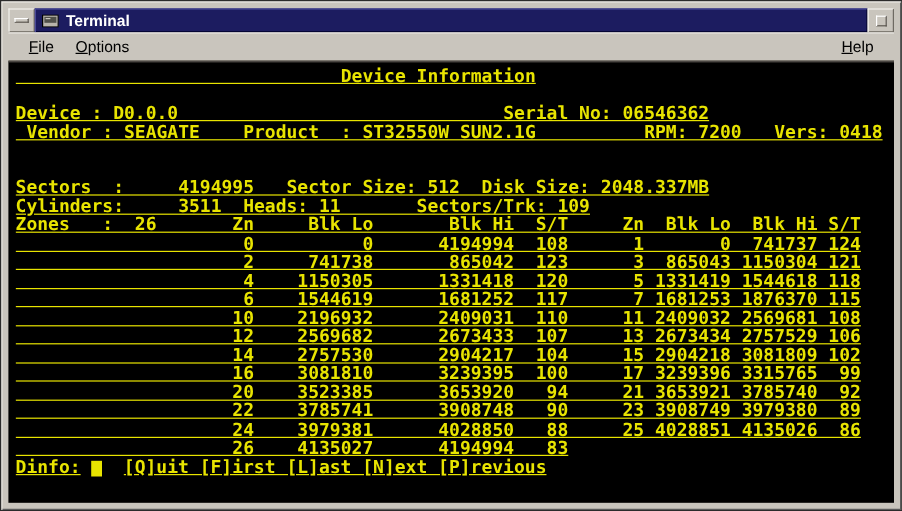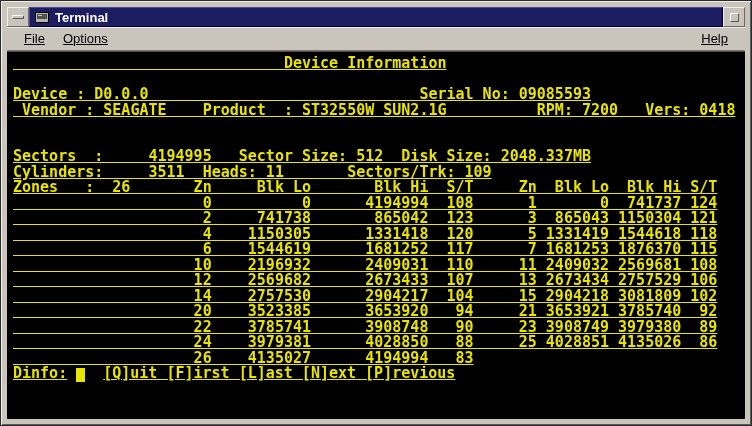--- a/index.html
+++ b/index.html
@@ -43,21 +43,21 @@
 
   
   .menubar {
     height:24px; flex:0 0 24px;
     display:flex; align-items:center;
     padding:0 8px;
     background:#c9c5bd;
     border-bottom:1px solid #7a766e;
     box-shadow: inset 0 1px 0 #eeece8;
   }
-  .menu-item { font-size:13px; color:#000; padding:2px 9px; white-space:nowrap;text-decoration:underline; }
+  .menu-item { font-size:13px; color:#000; padding:2px 9px; white-space:nowrap; }
   .menu-help { margin-left:auto; }
 
   
   .screen {
     flex:1;
     background:#000000;
     border-top:1px solid #55524c;
     padding:4px 6px 0 6px;
     overflow:hidden;
     font-family:"DejaVu Sans Mono", monospace;
@@ -100,34 +100,35 @@
   <div class="menubar">
     <span class="menu-item"><u>F</u>ile</span>
     <span class="menu-item"><u>O</u>ptions</span>
     <span class="menu-item menu-help"><u>H</u>elp</span>
   </div>
 
   <div class="screen">
     <div id="screen-lines">
         <div class="line">                              Device Information</div>
         <div class="line"></div>
-        <div class="line">Device : D0.0.0                              Serial No: 09085593</div>
+        <div class="line">Device : D0.0.0                              Serial No: 06546362</div>
         <div class="line"> Vendor : SEAGATE    Product  : ST32550W SUN2.1G          RPM: 7200   Vers: 0418</div>
         <div class="line"></div>
         <div class="line"></div>
         <div class="line">Sectors  :     4194995   Sector Size: 512  Disk Size: 2048.337MB</div>
         <div class="line">Cylinders:     3511  Heads: 11       Sectors/Trk: 109</div>
         <div class="line">Zones   :  26       Zn     Blk Lo       Blk Hi  S/T     Zn  Blk Lo  Blk Hi S/T</div>
         <div class="line">                     0          0      4194994  108      1       0  741737 124</div>
         <div class="line">                     2     741738       865042  123      3  865043 1150304 121</div>
         <div class="line">                     4    1150305      1331418  120      5 1331419 1544618 118</div>
         <div class="line">                     6    1544619      1681252  117      7 1681253 1876370 115</div>
         <div class="line">                    10    2196932      2409031  110     11 2409032 2569681 108</div>
         <div class="line">                    12    2569682      2673433  107     13 2673434 2757529 106</div>
         <div class="line">                    14    2757530      2904217  104     15 2904218 3081809 102</div>
+        <div class="line">                    16    3081810      3239395  100     17 3239396 3315765  99</div>
         <div class="line">                    20    3523385      3653920   94     21 3653921 3785740  92</div>
         <div class="line">                    22    3785741      3908748   90     23 3908749 3979380  89</div>
         <div class="line">                    24    3979381      4028850   88     25 4028851 4135026  86</div>
         <div class="line">                    26    4135027      4194994   83</div>
       </div>
     <div class="line prompt-line"><span>Dinfo:</span><span class="cursor"></span><span class="prompt-commands">[Q]uit [F]irst [L]ast [N]ext [P]revious</span></div>
   </div>
 
 </div>
 

